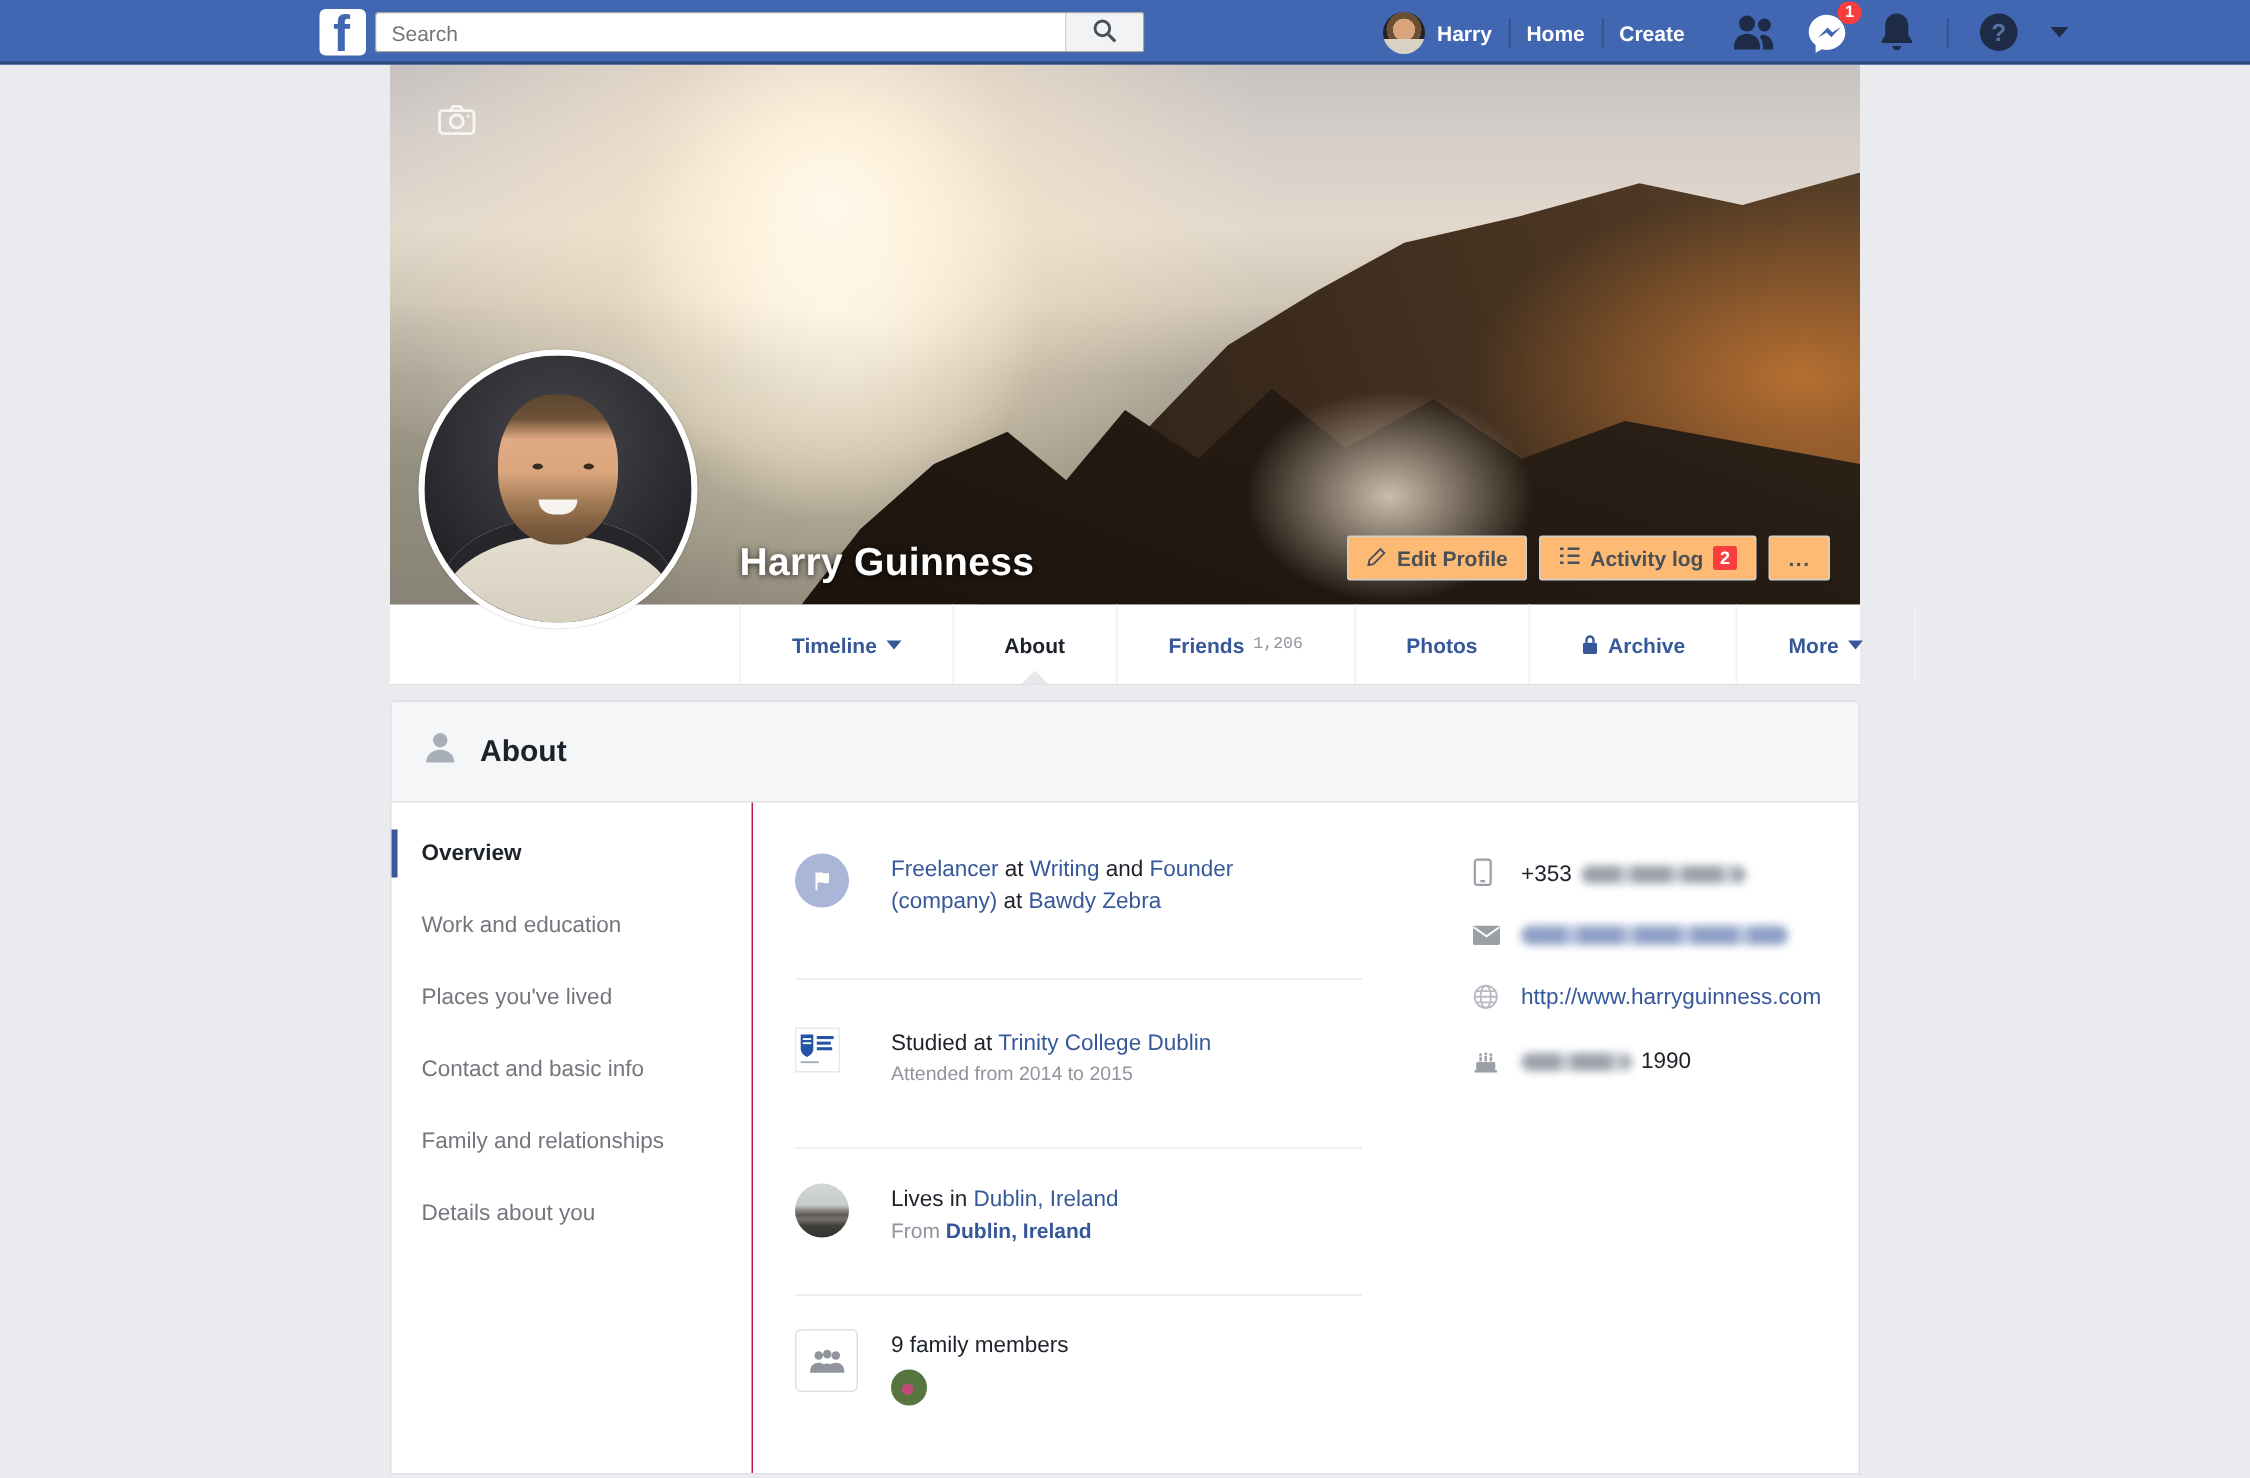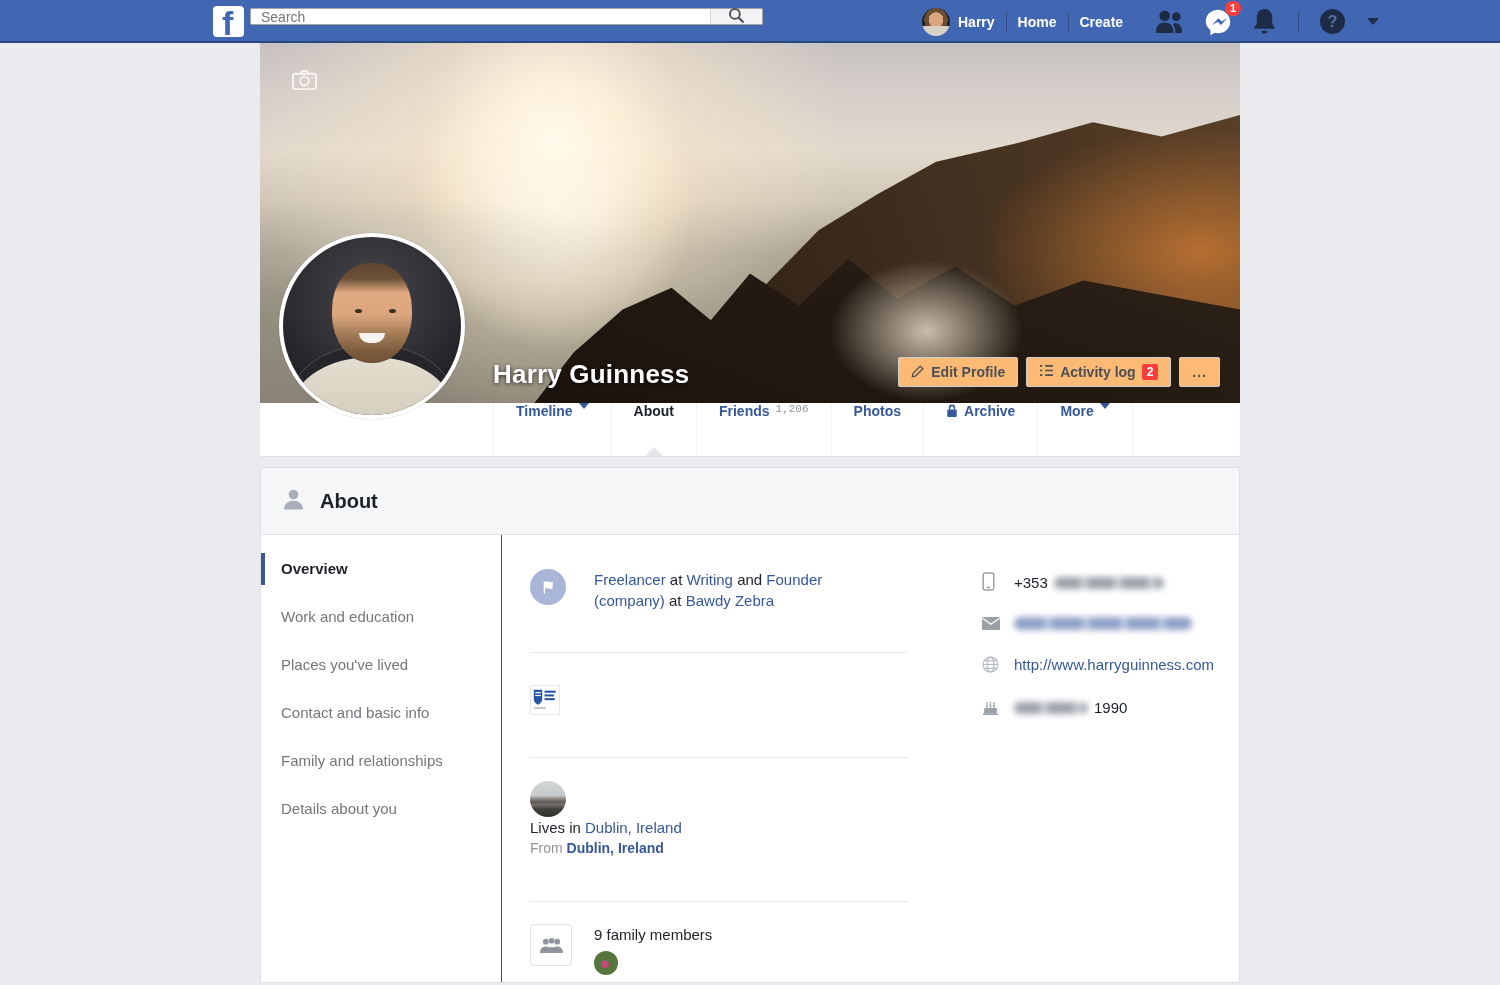--- a/index.html
+++ b/index.html
@@ -4,21 +4,21 @@
 <style>
   * { margin:0; padding:0; box-sizing:border-box; }
   html,body { width:1500px; height:985px; overflow:hidden; background:#e9ebee;
     font-family:"Liberation Sans", sans-serif; }
 
   
   .navbar { position:relative; height:43px; background:#4267b2; border-bottom:2px solid #29487d; z-index:50; }
   .fb-logo { position:absolute; left:213px; top:6px; width:31px; height:31px; background:#fff;
     border-radius:4px; overflow:hidden; cursor:pointer; }
   .fb-logo span { position:absolute; left:9px; top:-2px; color:#4267b2; font-size:34px; font-weight:bold; }
-  .search-wrap { position:absolute; left:250px; top:8px; width:513px; height:17px; background:#fff;
+  .search-wrap { position:absolute; left:250px; top:8px; width:513px; height:27px; background:#fff;
     border:1px solid rgba(0,0,0,.35); border-radius:2px; display:flex; }
   .search-wrap input { flex:1; border:none; outline:none; padding:0 10px; font-size:14px;
     font-family:"Liberation Sans", sans-serif; color:#1d2129; border-radius:2px 0 0 2px; }
   .search-btn { width:52px; height:100%; background:#f2f3f5; border:none; border-left:1px solid #d3d6db;
     display:flex; align-items:center; justify-content:center; cursor:pointer; border-radius:0 2px 2px 0; }
   .nav-right { position:absolute; left:922px; top:0; height:43px; display:flex; align-items:center; }
   .nav-link { color:#fff; font-size:14px; font-weight:bold; cursor:pointer; white-space:nowrap; }
   .nav-user { display:flex; align-items:center; cursor:pointer; }
   .mini-avatar { width:28px; height:28px; border-radius:50%; margin-right:8px;
     background: linear-gradient(180deg, transparent 64%, #d8d2c4 65%),
@@ -68,21 +68,21 @@
     box-shadow: inset 0 12px 0 #26262a; }
   .pp-head { position:absolute; top:26px; left:50%; transform:translateX(-50%); width:80px; height:100px;
     border-radius:46% 46% 48% 48%;
     background:linear-gradient(180deg,#5d4630 0%, #6e5238 16%, #e0aa82 30%, #dba67e 52%, #a07a54 72%, #7d5c3e 88%, #6e5136 100%); }
   .pp-eye { position:absolute; top:72px; width:7px; height:4px; border-radius:50%; background:#3a2e22; }
   .pp-smile { position:absolute; top:96px; left:50%; transform:translateX(-50%); width:26px; height:10px;
     border-radius:0 0 20px 20px; background:#f7f3ee; }
 
   
   .tabbar { height:54px; background:#fff; border-bottom:1px solid #dddfe2; display:flex; padding-left:233px; }
-  .tab { position:relative; display:flex; align-items:flex-start; gap:6px; padding:0 22px; font-size:14px;
+  .tab { position:relative; display:flex; align-items:center; gap:6px; padding:0 34px; font-size:14px;
     font-weight:bold; color:#365899; cursor:pointer; border-right:1px solid #f0f1f3; white-space:nowrap; }
   .tab:first-child { border-left:1px solid #f0f1f3; }
   .tab.active { color:#1d2129; }
   .tab.active::after { content:""; position:absolute; bottom:0; left:50%; transform:translateX(-50%);
     width:0; height:0; border-left:9px solid transparent; border-right:9px solid transparent;
     border-bottom:9px solid #e5e7ea; }
   .tab .count { color:#90949c; font-weight:normal; font-size:11px;font-family:Liberation Mono, monospace; }
   .tab-caret { width:0; height:0; border-left:5px solid transparent; border-right:5px solid transparent;
     border-top:6px solid #365899; }
 
@@ -313,23 +313,27 @@
                 <path d="M3 4h9v10c0 3-2 5-4.5 6C5 19 3 17 3 14z" fill="#2455a4"></path>
                 <rect x="4.5" y="6.5" width="6" height="1.3" fill="#fff"></rect>
                 <rect x="4.5" y="9.5" width="6" height="1.3" fill="#fff"></rect>
                 <rect x="14.5" y="5" width="12" height="2.2" fill="#2455a4"></rect>
                 <rect x="14.5" y="9" width="10" height="2.2" fill="#2455a4"></rect>
                 <rect x="14.5" y="13" width="11" height="2.2" fill="#2455a4"></rect>
                 <rect x="3" y="23" width="13" height="1.4" fill="#aab0b8"></rect>
               </svg>
           </div>
         </div>
-      </div>
-
-      <div class="ov-row" style="padding-bottom:45px; border-bottom:1px solid #e9eaed; width:378px; margin-bottom:22px;flex-direction:column;">
+        <div>
+          <div class="ov-text"><span>Studied at </span><a class="lnk">Trinity College Dublin</a></div>
+          <div class="ov-sub">Attended from 2014 to 2015</div>
+        </div>
+      </div>
+
+      <div class="ov-row" style="padding-bottom:35px; border-bottom:1px solid #e9eaed; width:378px; margin-bottom:22px;">
         <div class="ov-ico">
           <div class="dublin-pic"></div>
         </div>
         <div>
           <div class="ov-text"><span>Lives in </span><a class="lnk">Dublin, Ireland</a></div>
           <div class="ov-sub" style="font-size:14px;"><span>From </span><a class="lnk bold-lnk">Dublin, Ireland</a></div>
         </div>
       </div>
 
       <div class="ov-row">

